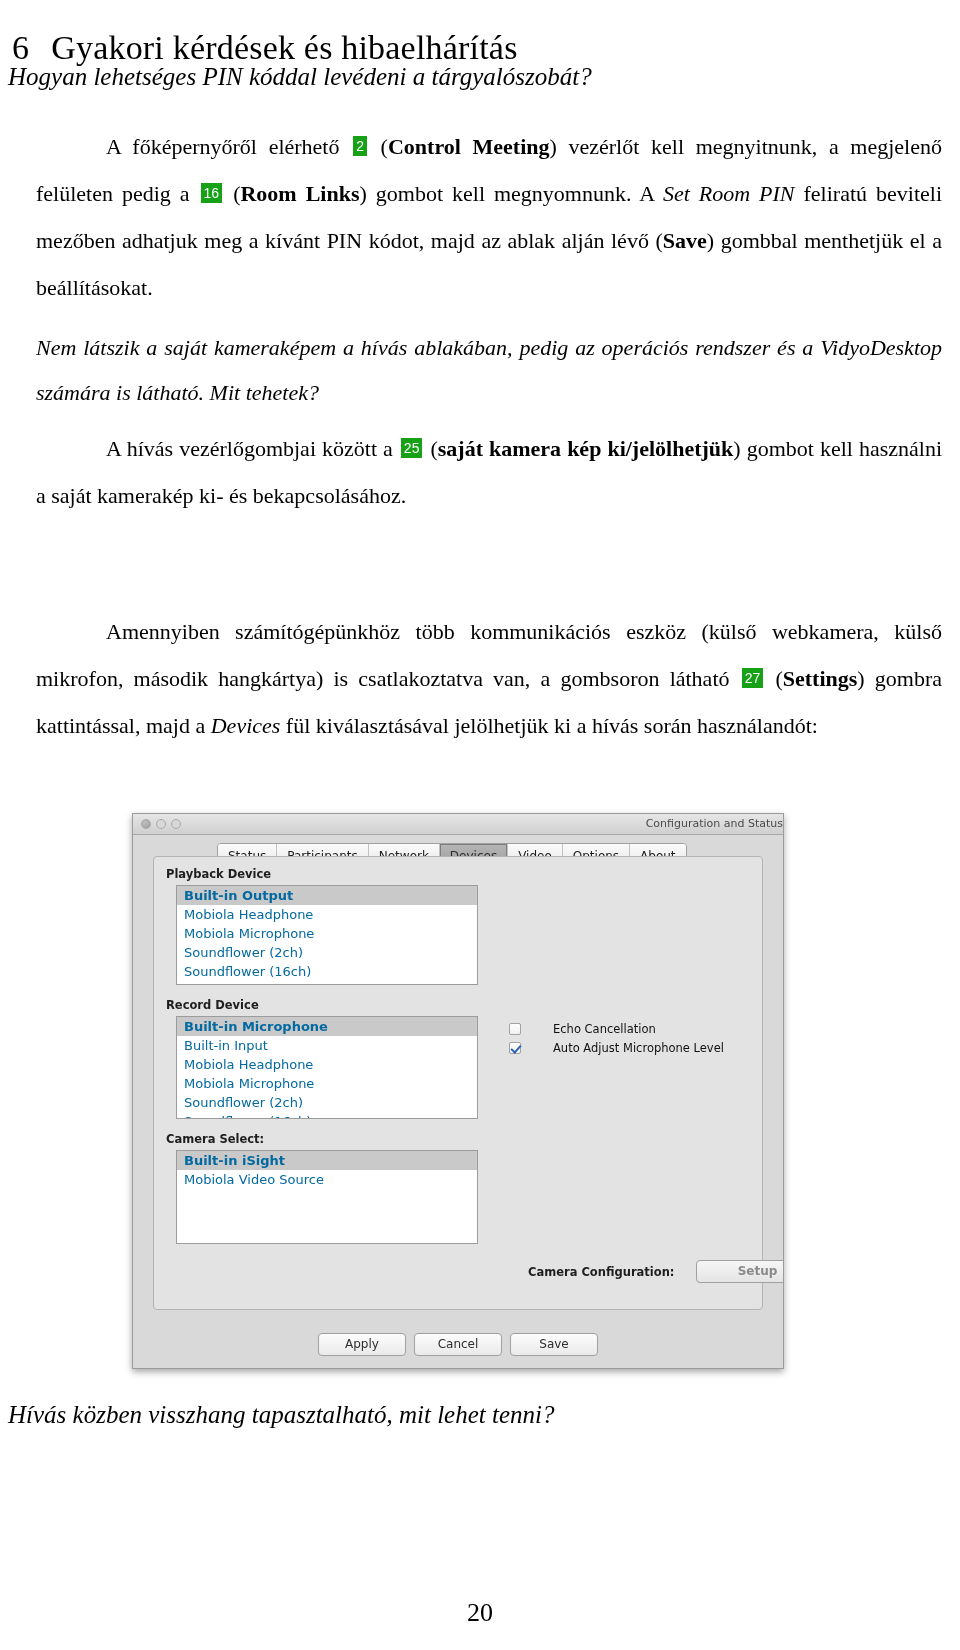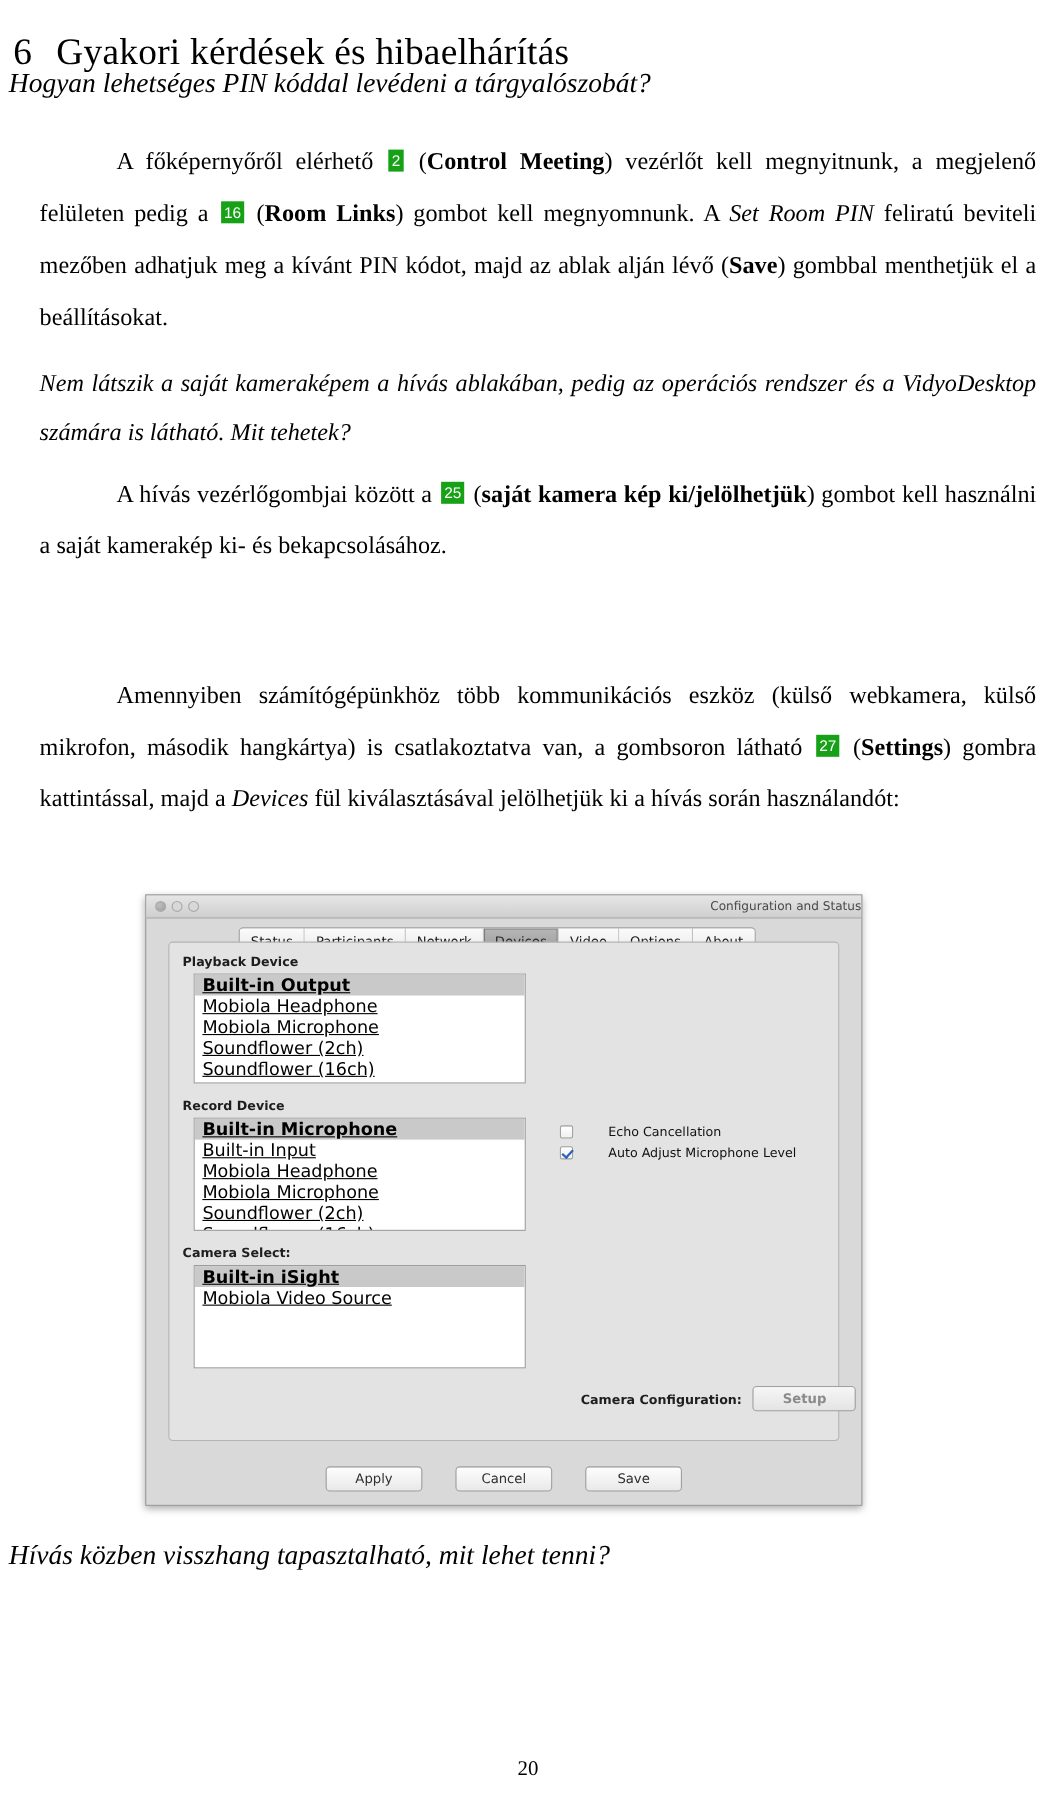--- a/index.html
+++ b/index.html
@@ -74,21 +74,21 @@
     margin: 0 2px;
     font-weight: normal;
   }
 
   .pagenum {
     position: absolute;
     left: 0;
     top: 1598px;
     width: 960px;
     text-align: center;
-    font-size: 19px;
+    font-size: 26px;
   }
 
   
   .shot {
     position: absolute;
     left: 132px;
     top: 813px;
     width: 650px;
     height: 554px;
     background: #d9d9d9;
@@ -180,26 +180,25 @@
   }
 
   .listbox {
     position: absolute;
     background: #ffffff;
     border: 1px solid #9c9c9c;
     overflow: hidden;
     box-sizing: border-box;
   }
   .listbox .row {
-    font-size: 16px;
-    color: #000000;
+    font-size: 13px;
+    color: #0369a1;
     padding: 1px 0 1px 7px;
     line-height: 17px;
     white-space: nowrap;
-    text-decoration: underline;
   }
   .listbox .row.sel {
     background: #c9c9c9;
     font-weight: bold;
   }
 
   .checkrow {
     position: absolute;
     display: flex;
     align-items: center;
@@ -244,32 +243,33 @@
     color: #2e2e2e;
     background: linear-gradient(#fdfdfd, #e9e9e9);
     border: 1px solid #a0a0a0;
     border-radius: 4px;
     padding: 2px 0 3px 0;
     text-align: center;
     line-height: 16px;
   }
   .btn.setup {
     width: 92px;
-    margin-left: 10px;
+    margin-left: 22px;
     color: #8a8a8a;
     background: linear-gradient(#f6f6f6, #e4e4e4);
+    padding-left: 14px;
   }
 
   .footbtns {
     position: absolute;
     left: 0; right: 0;
     bottom: 12px;
     display: flex;
     justify-content: center;
-    gap: 30px;
+    gap: 8px;
   }
   .footbtns .btn { width: 86px; }
 </style>
 </head>
 <body>
 
 <div class="page">
 
   <h1 class="heading">
     <span class="num">6</span><span>Gyakori kérdések és hibaelhárítás</span>

